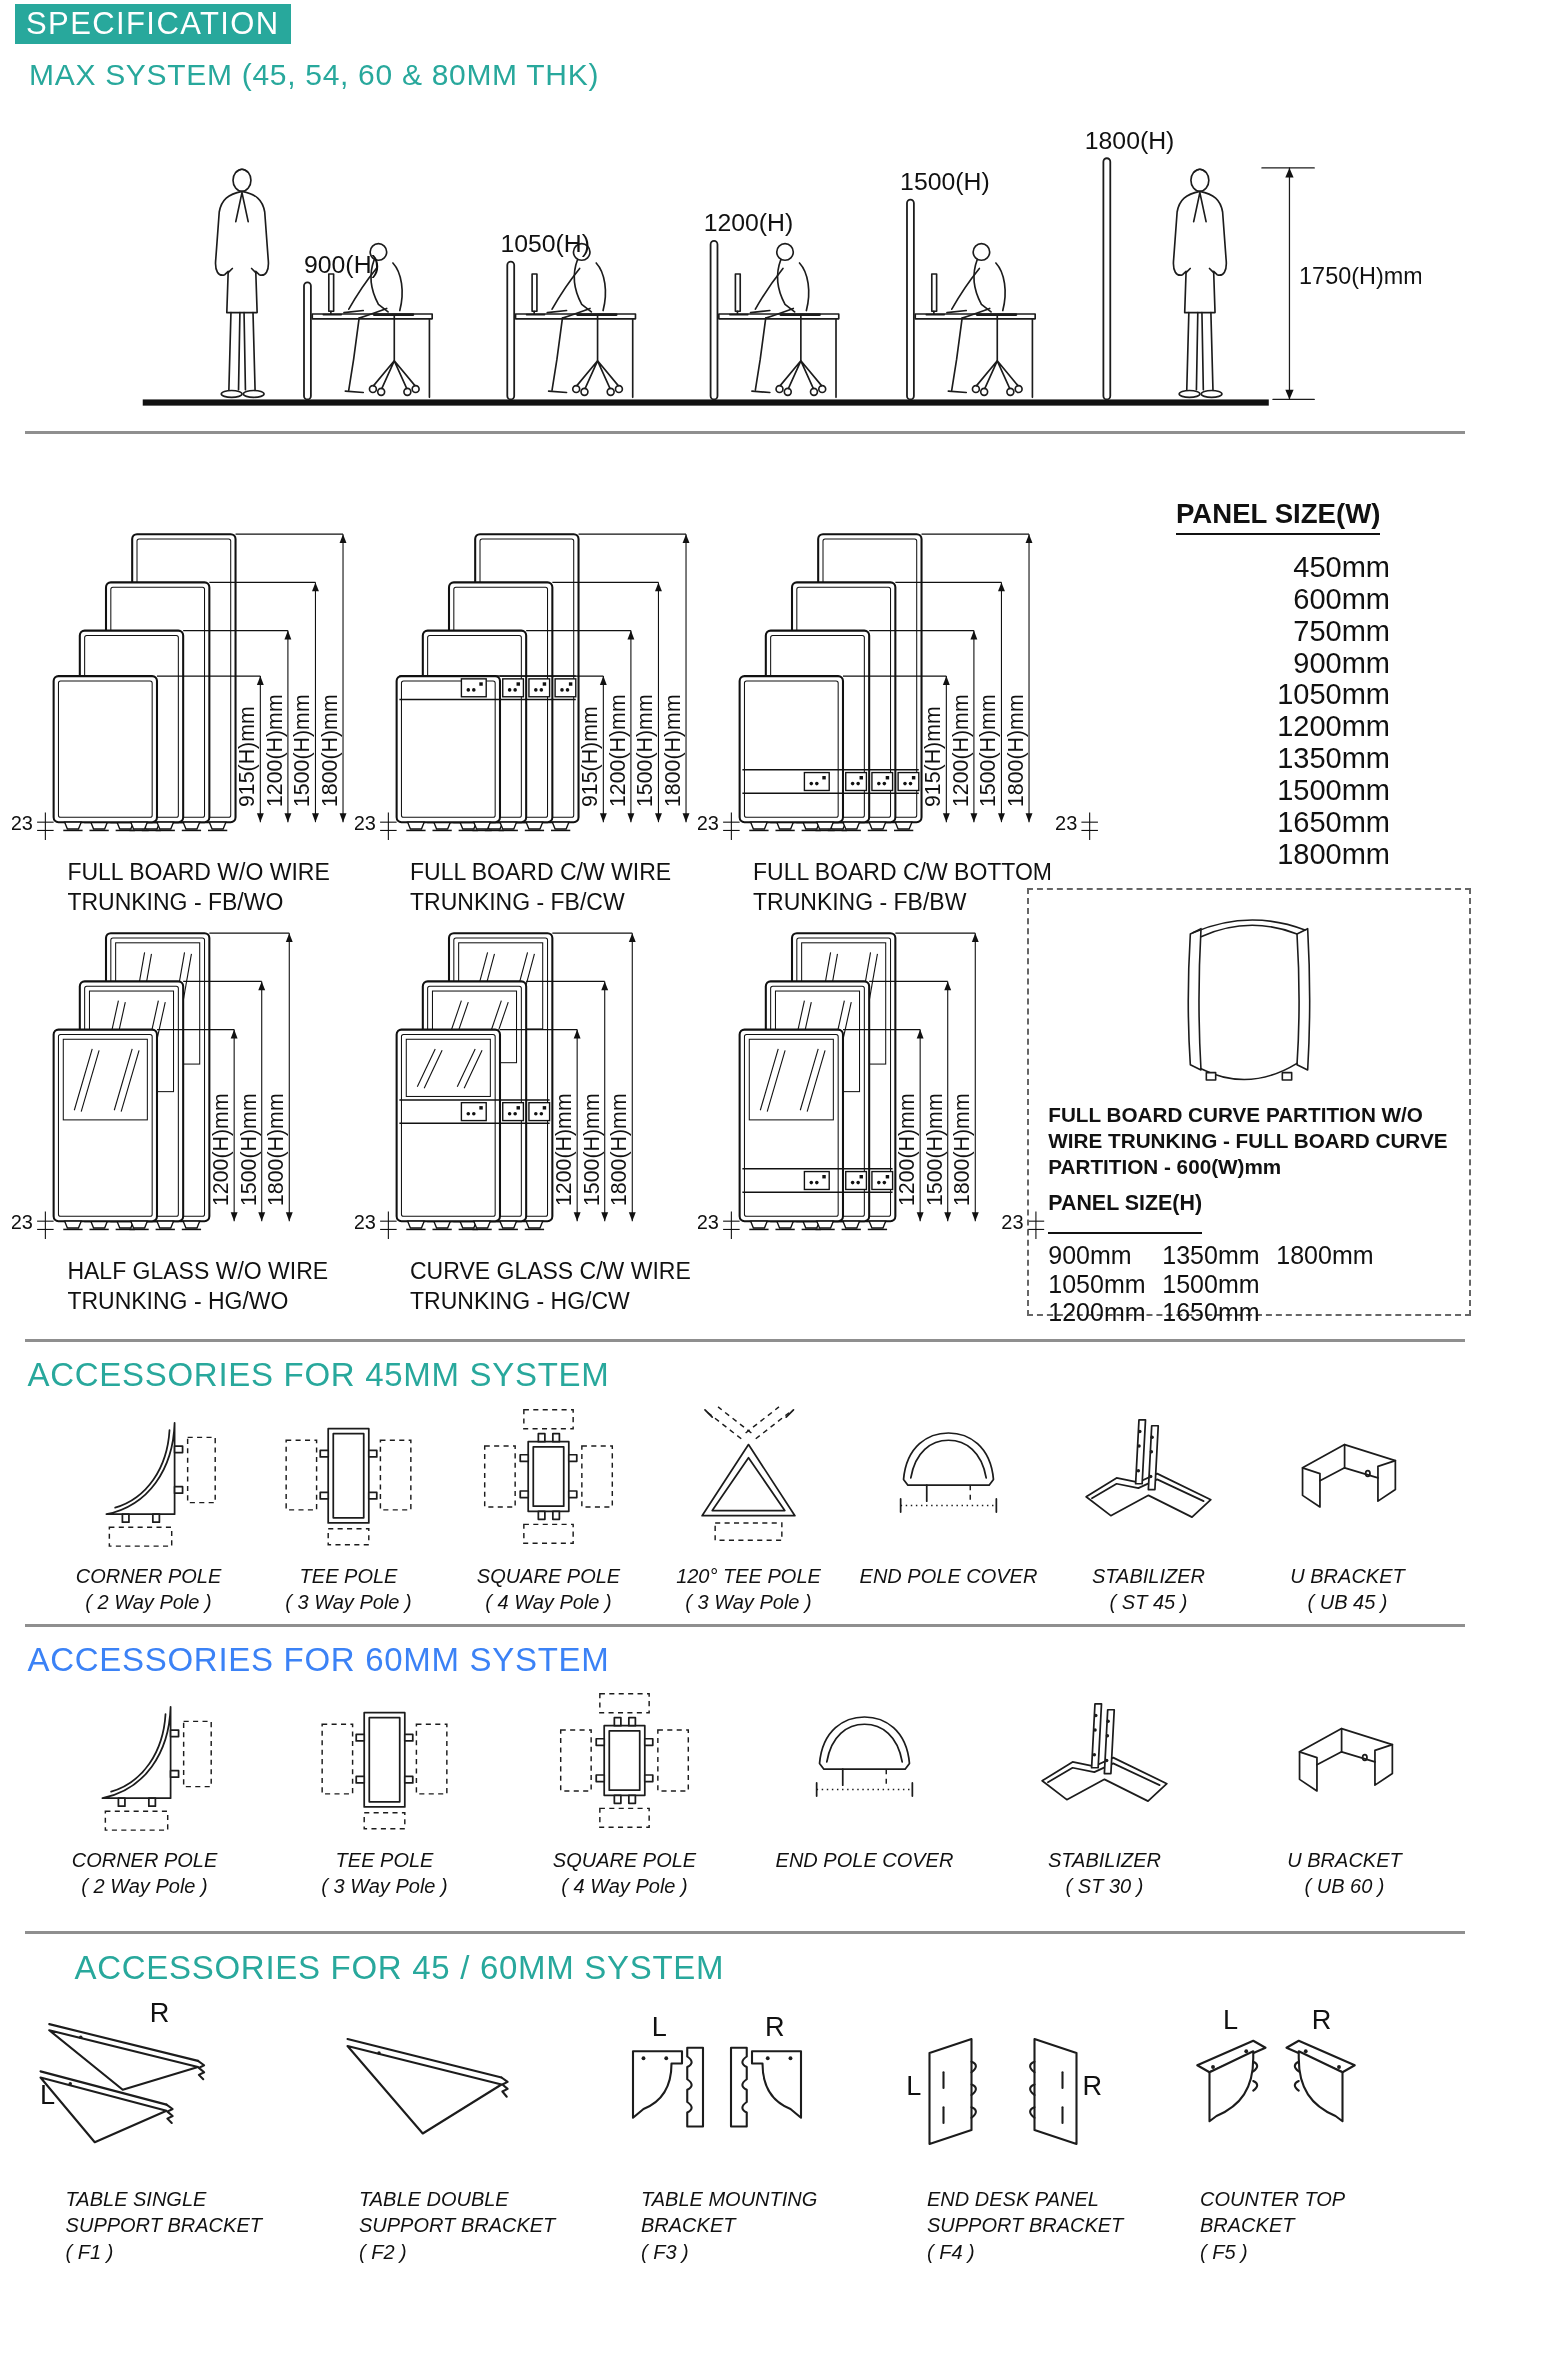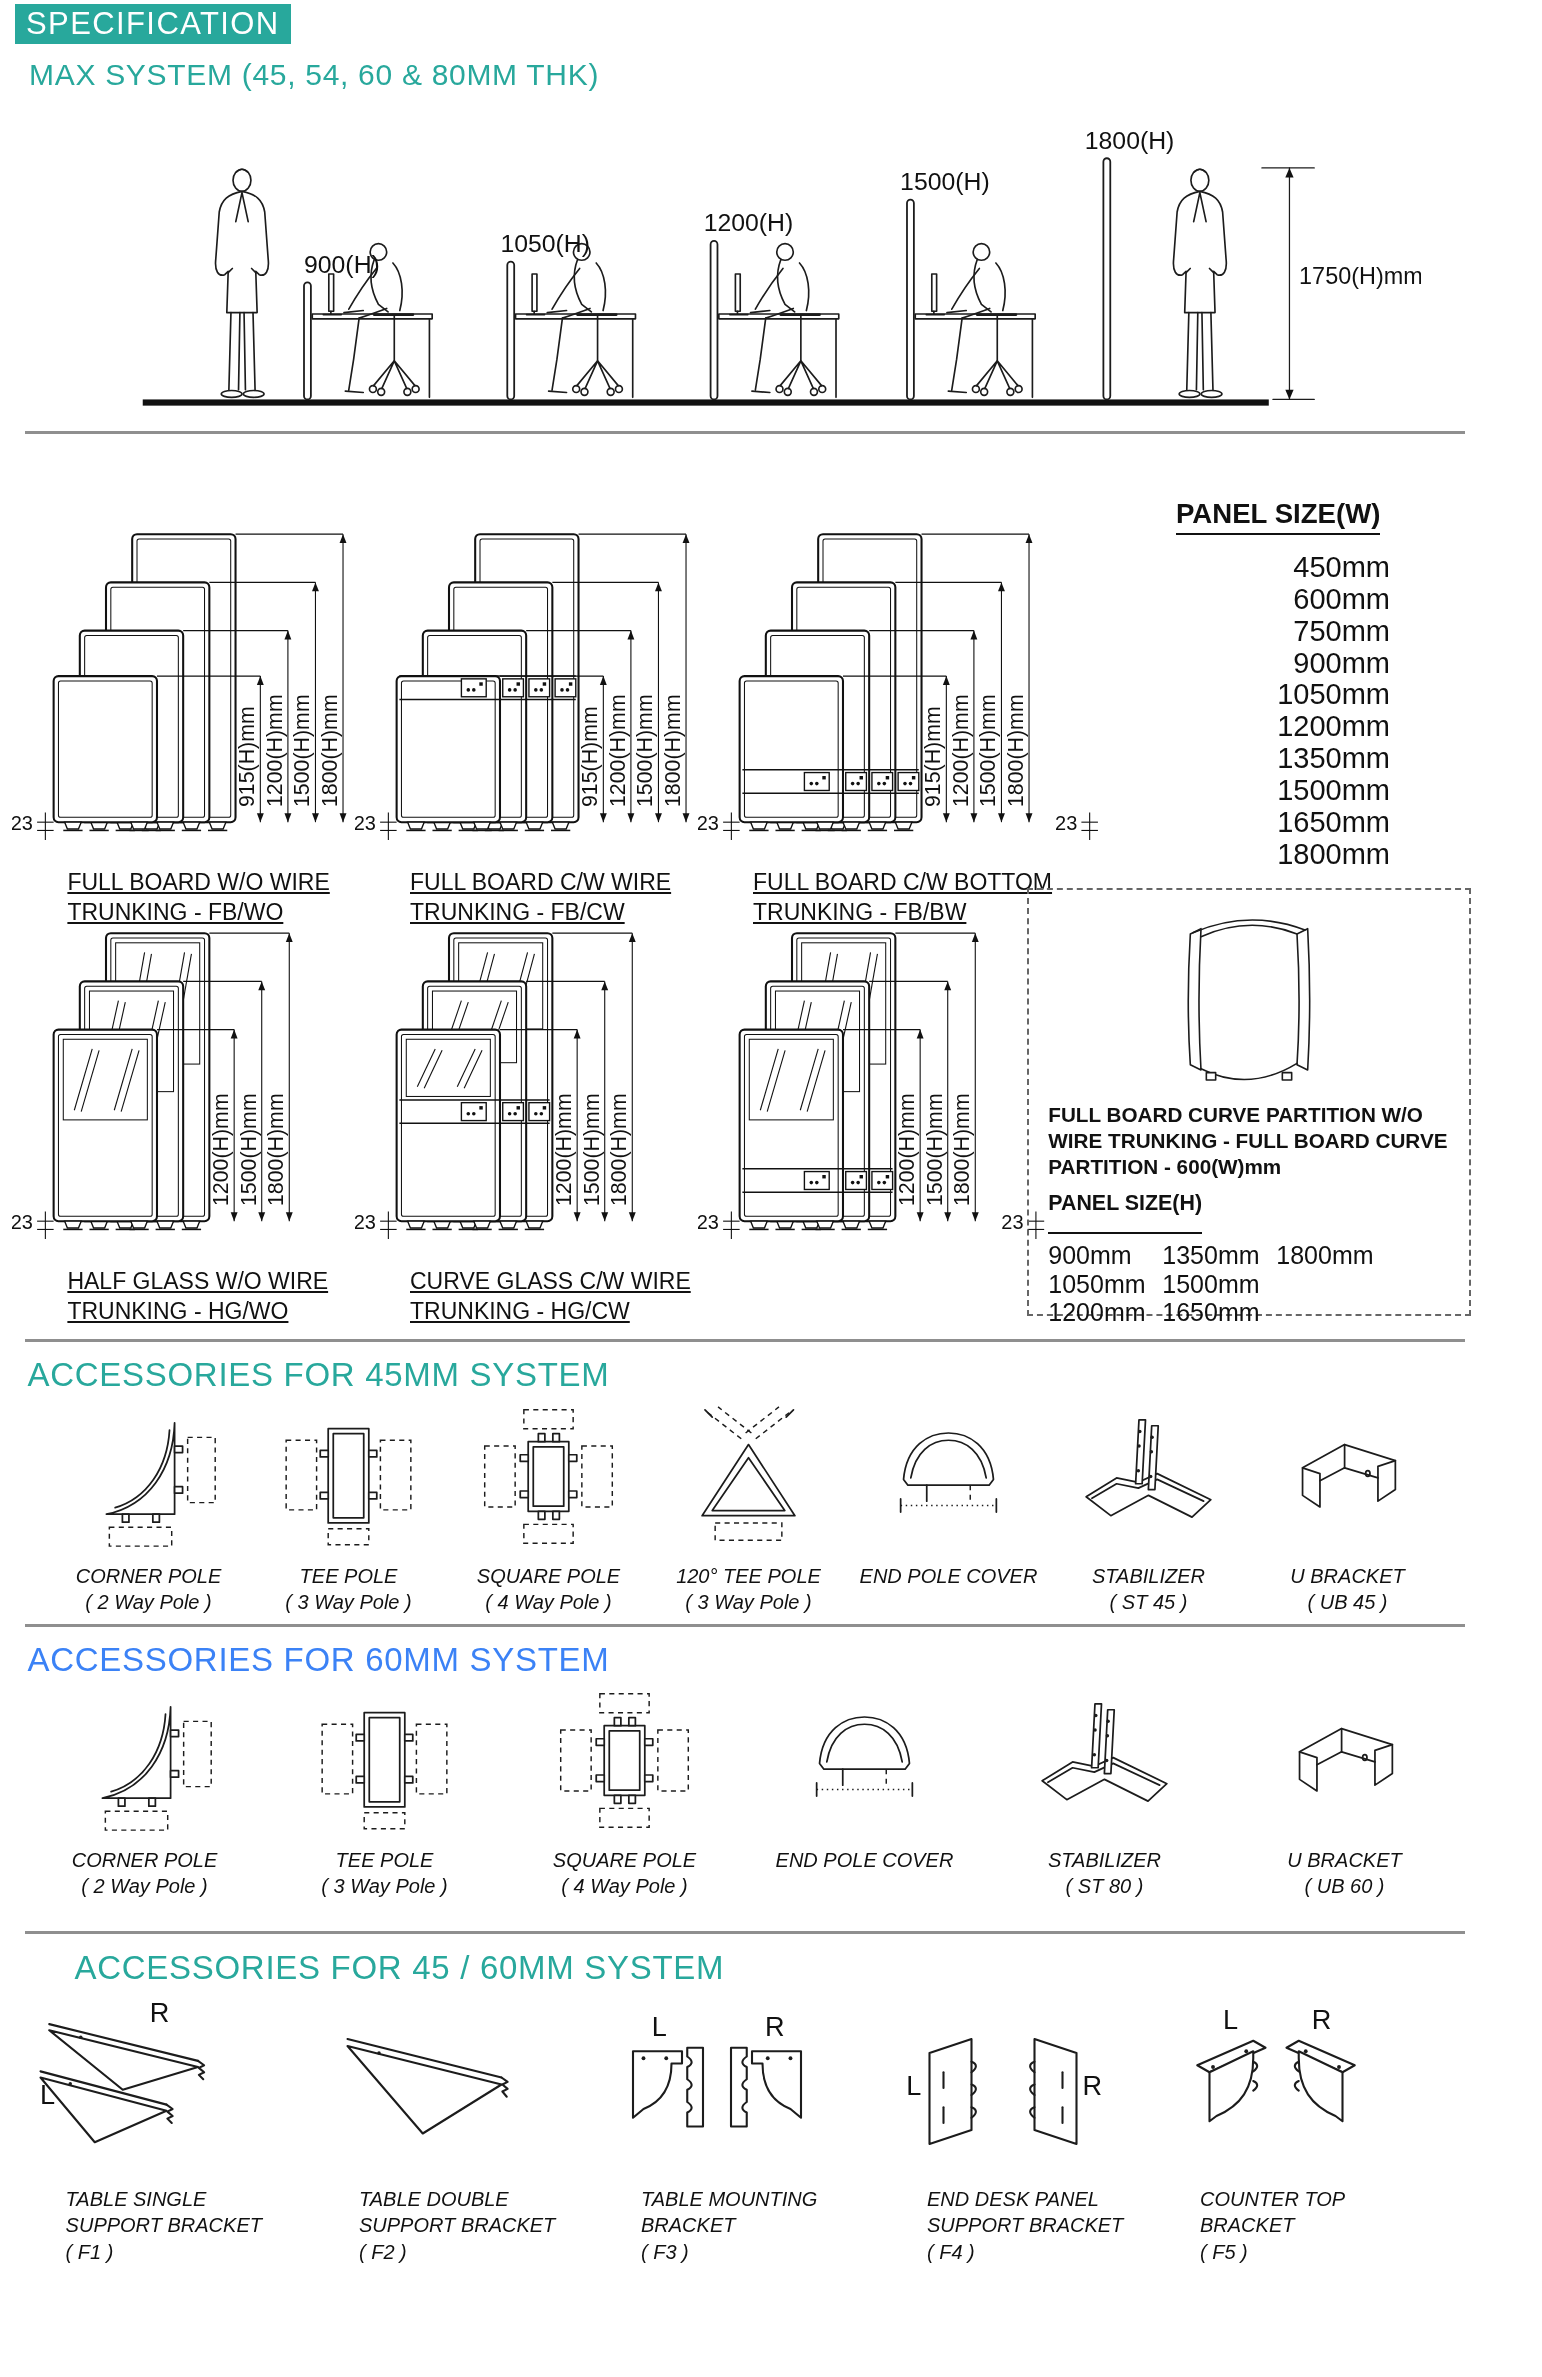--- a/index.html
+++ b/index.html
@@ -17,21 +17,21 @@
   .hr{position:absolute;left:25px;width:1440px;height:3.4px;background:#8f8f8f;}
   .cell{position:absolute;width:414px;}
   .cell svg{display:block;}
   .pOuter{fill:#fff;stroke:#111;stroke-width:3;}
   .pInner{fill:none;stroke:#111;stroke-width:1.5;}
   .thin{stroke:#111;stroke-width:1.6;fill:none;}
   .mid{stroke:#111;stroke-width:2.2;fill:none;}
   .fillb{fill:#111;stroke:none;}
   .dimt{font-family:"Liberation Sans",sans-serif;font-size:31px;fill:#111;}
   .dimt23{font-family:"Liberation Sans",sans-serif;font-size:29px;fill:#111;}
-  .dtitle{margin:10px 0 0 55px;font-size:23px;line-height:1.3;text-decoration:underline;}
+  .dtitle{margin:0 0 0 55px;font-size:23px;line-height:1.3;}
   .psw{position:absolute;left:1176px;top:498px;width:234px;}
   .psw-h{display:inline-block;font-size:27.6px;font-weight:bold;border-bottom:2.8px solid #111;padding-bottom:3.4px;}
   .psw-list{margin-top:16.5px;width:214px;text-align:right;font-size:29px;line-height:1.1;}
   .curvebox{position:absolute;left:1027px;top:888px;width:444px;height:428px;border:2.1px dashed #666;box-sizing:border-box;}
   .curveart{display:block;margin:8.3px auto 0;}
   .cb-title{margin:4.1px 19.3px 0;font-size:20.7px;font-weight:bold;line-height:1.25;}
   .cb-h{display:inline-block;margin:11px 0 0 19.3px;font-size:21.4px;font-weight:bold;border-bottom:2.8px solid #111;padding-bottom:16px;}
   .cb-cols{display:flex;margin:6.9px 0 0 19.3px;}
   .cb-col{width:114px;font-size:25px;line-height:1.15;}
   .sec-h{position:absolute;left:27.6px;font-size:33px;letter-spacing:0.7px;}
@@ -802,21 +802,21 @@
    <rect class="fw" x="106" y="30" width="9" height="88" transform="skewX(-3)"></rect>
    <circle class="fd" cx="88" cy="38" r="2.4"></circle>
             <circle class="fd" cx="87" cy="58" r="2.4"></circle>
             <circle class="fd" cx="86" cy="92" r="2.4"></circle>
    <circle class="fd" cx="105" cy="46" r="2.4"></circle>
             <circle class="fd" cx="104" cy="66" r="2.4"></circle>
             <circle class="fd" cx="103" cy="100" r="2.4"></circle>
           </svg></div>
         <div class="acc-label">
           <div>STABILIZER</div>
-          <div>( ST 80 )</div>
+          <div>( ST 30 )</div>
         </div>
       </div>
       <div class="acc-item" style="left: 1248px;">
         <div class="acc-icon"><svg viewBox="0 0 200 200">
             <path class="fw" d="M38,88 L96,56 L166,78 L166,118 L142,134 L142,102 L96,88 L62,106 L62,142 L38,126 Z"></path>
    <path class="st" d="M38,88 L62,96 L62,106 M96,56 L96,88 M166,78 L142,86 L142,102"></path>
    <ellipse class="st" cx="128" cy="96" rx="3" ry="4"></ellipse>
           </svg></div>
         <div class="acc-label">
           <div>U BRACKET</div>

